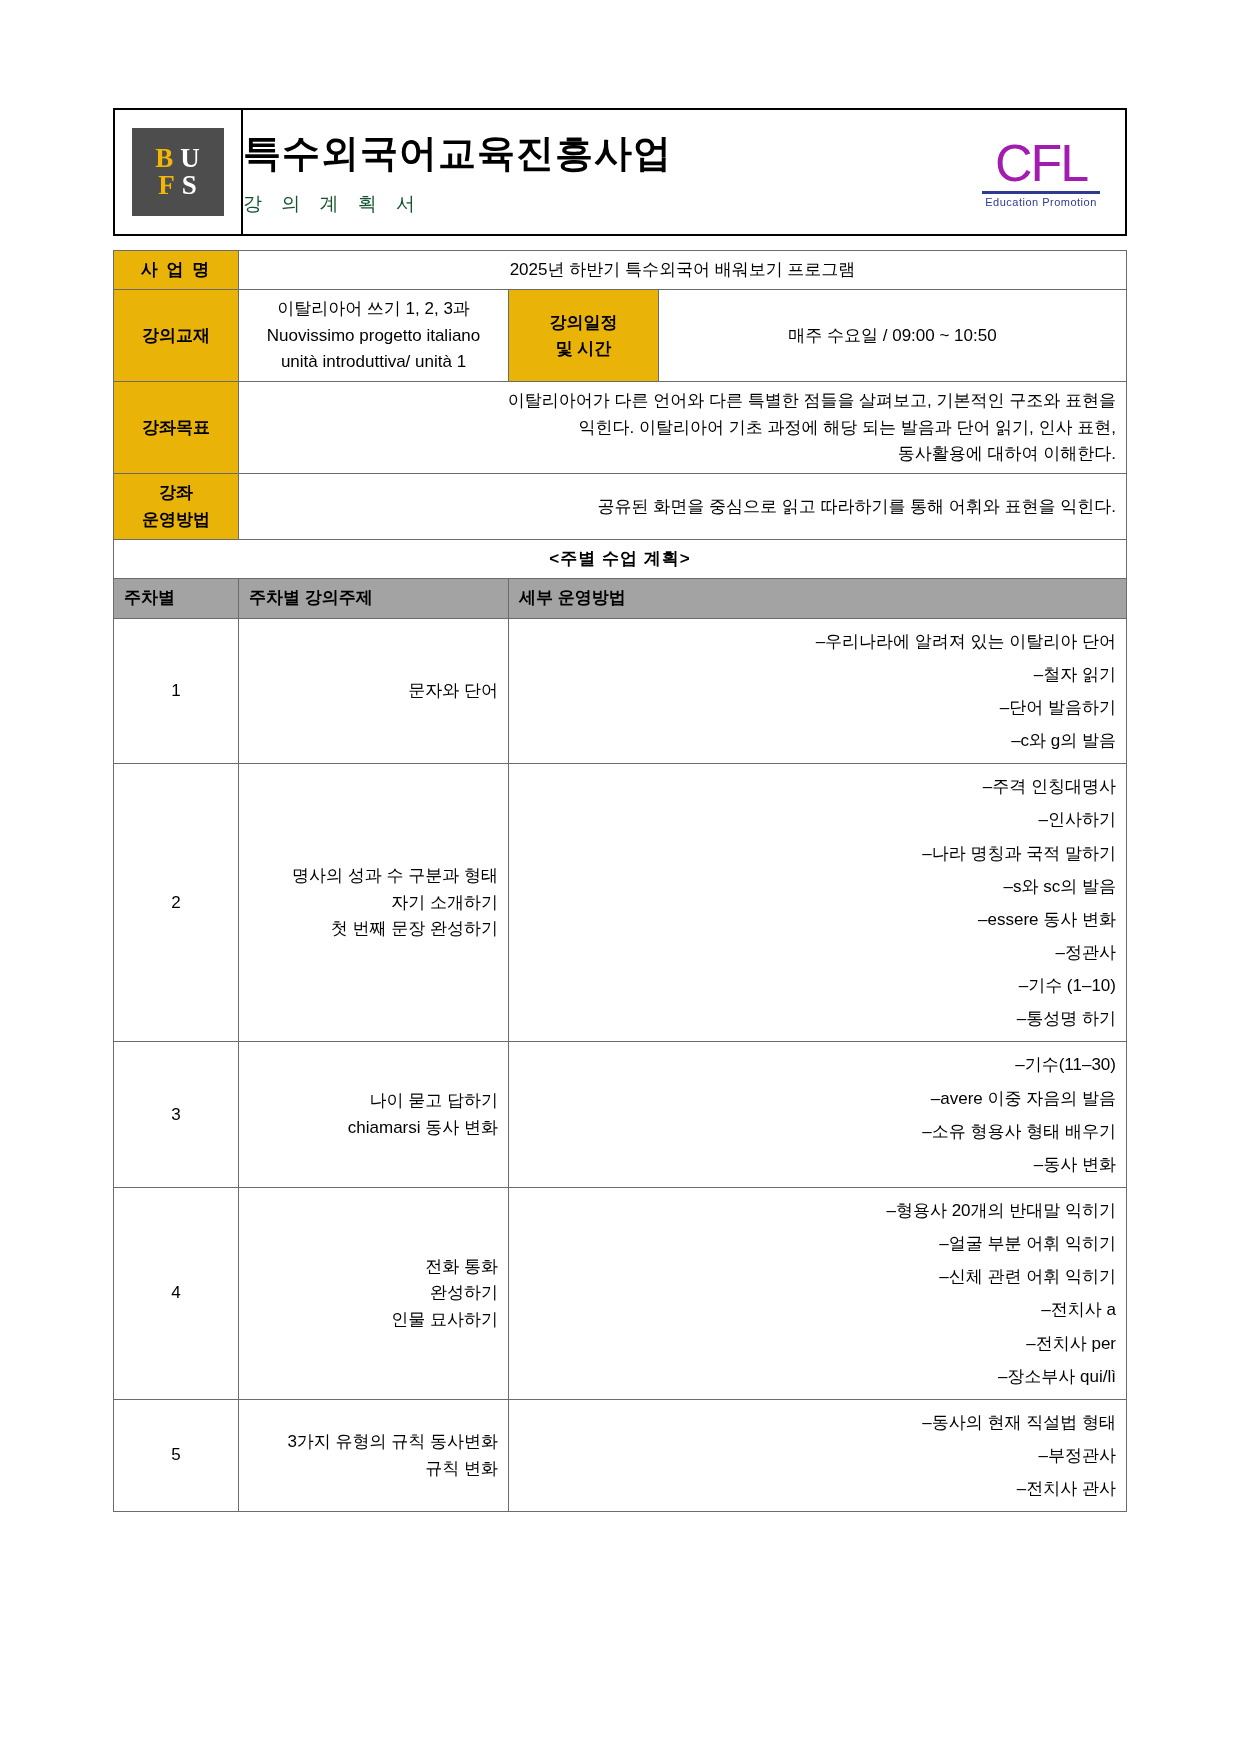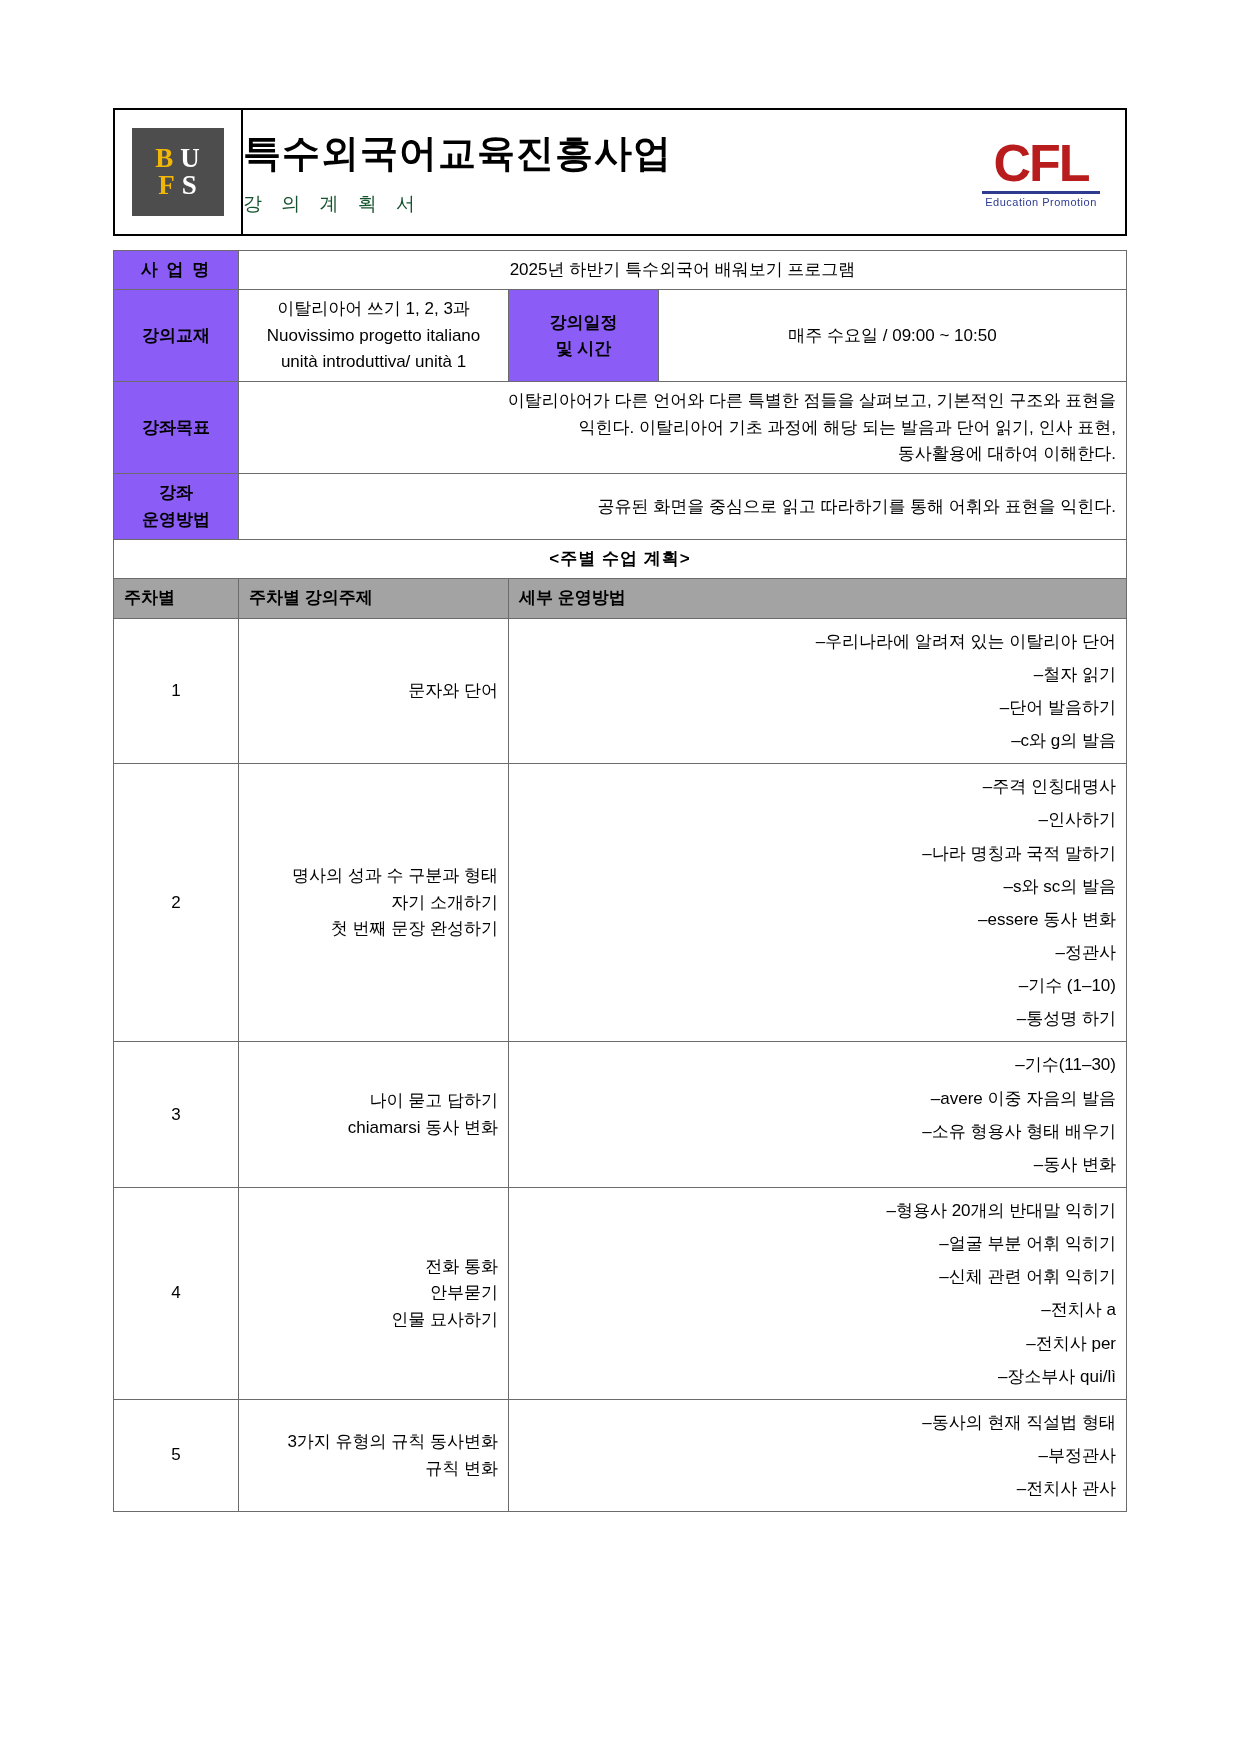--- a/index.html
+++ b/index.html
@@ -79,22 +79,22 @@
     width: 168px;
     display: flex;
     align-items: center;
     justify-content: center;
     flex-direction: column;
     gap: 2px;
   }
   .cfl-text {
     font-family: "Liberation Sans", sans-serif;
     font-size: 52px;
-    font-weight: bold;
-    color: #b91c1c;
+    font-weight: normal;
+    color: #a21caf;
     letter-spacing: -2px;
     line-height: 1;
   }
   .cfl-bar {
     width: 118px;
     height: 3px;
     background: #2e3b8f;
   }
   .cfl-sub {
     font-size: 11px;
@@ -110,21 +110,21 @@
     table-layout: fixed;
   }
   table.doc td {
     border: 1px solid #6b6b6b;
     padding: 6px 10px;
     font-size: 17px;
     vertical-align: middle;
     line-height: 1.55;
   }
   .lbl {
-    background: #8b5cf6;
+    background: #eab308;
     text-align: center;
     font-weight: bold;
     letter-spacing: 2px;
   }
   .lbl-tight { letter-spacing: 0; }
   .ctr { text-align: center; margin-left: 8px; }
   .left { text-align: right; }
   .hdr {
     background: #a3a3a3;
     text-align: left;
@@ -281,21 +281,21 @@
             <li>avere 이중 자음의 발음</li>
             <li>소유 형용사 형태 배우기</li>
             <li>동사 변화</li>
           </ul>
         </td>
       </tr>
 
       <tr>
         <td class="ctr week-num">4</td>
         <td class="left topic-cell" style="white-space:pre-line">전화 통화
-안부묻기
+완성하기
 인물 묘사하기</td>
         <td class="left">
           <ul class="detail-list">
             <li>형용사 20개의 반대말 익히기</li>
             <li>얼굴 부분 어휘 익히기</li>
             <li>신체 관련 어휘 익히기</li>
             <li>전치사 a</li>
             <li>전치사 per</li>
             <li>장소부사 qui/lì</li>
           </ul>

